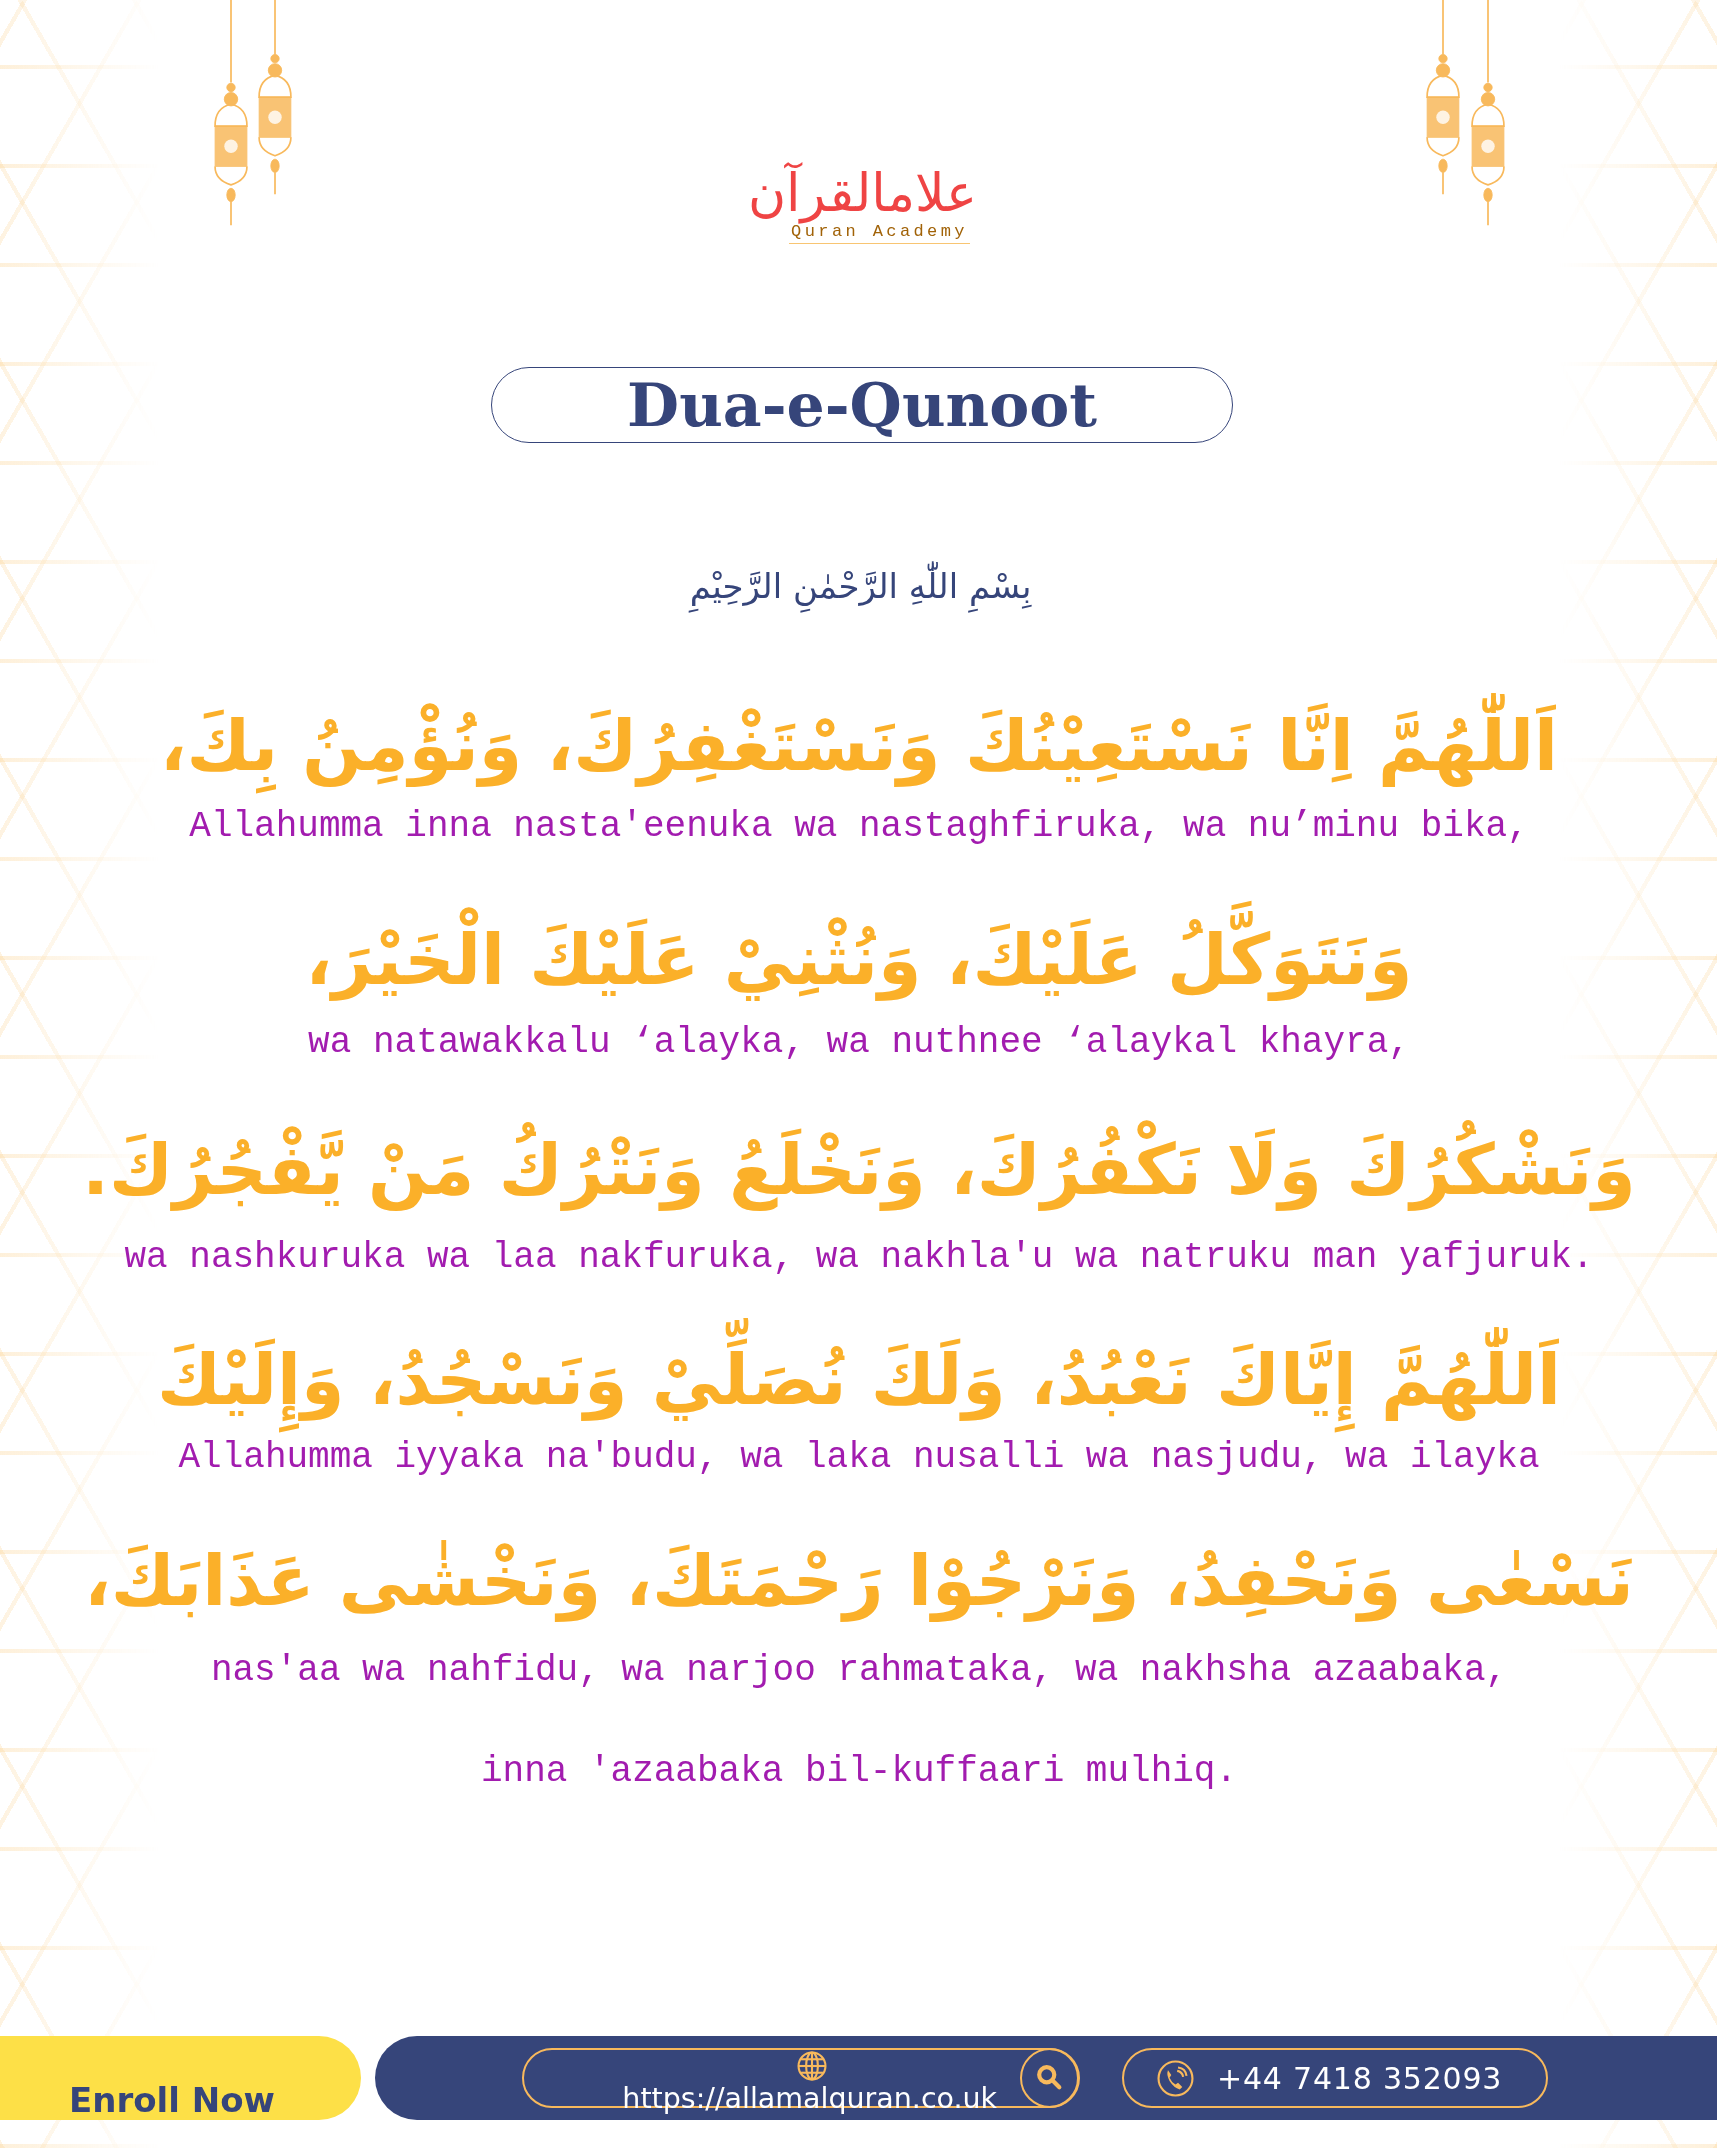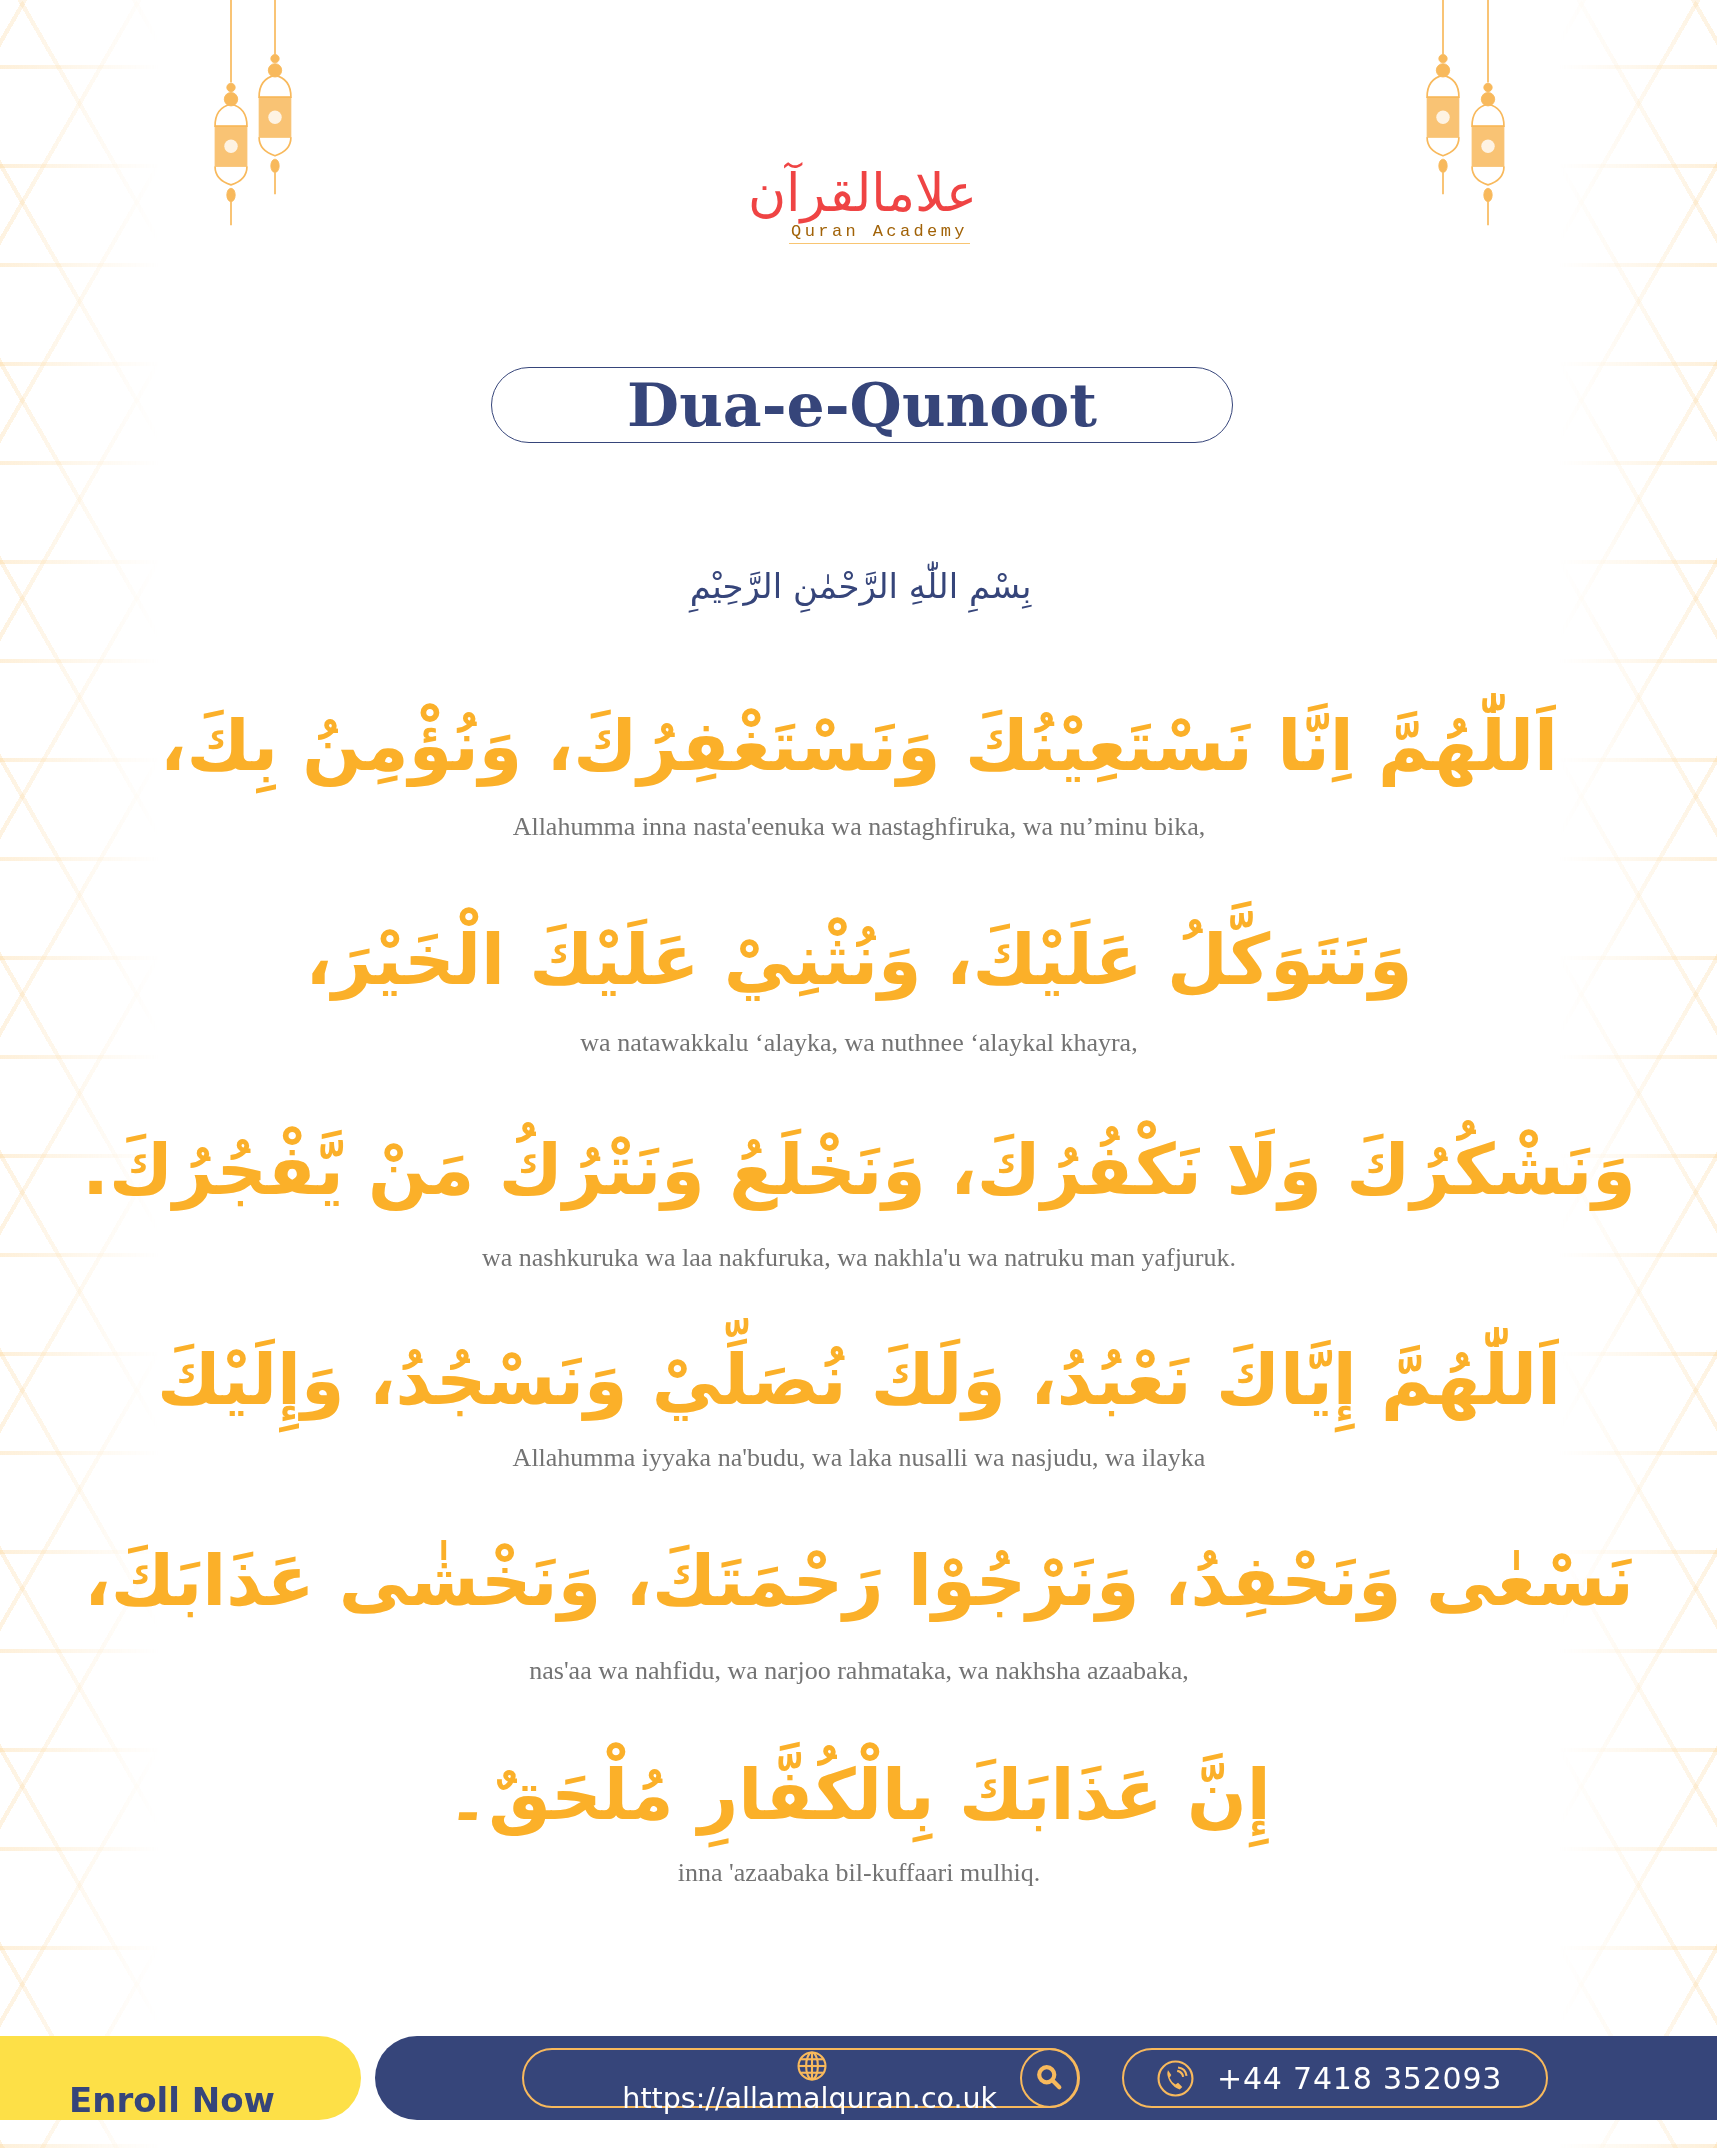--- a/index.html
+++ b/index.html
@@ -28,21 +28,21 @@
     position: absolute; left: 491px; top: 367px; width: 742px; height: 76px;
     border: 1.7px solid #36457a; border-radius: 54px; box-sizing: border-box;
     display: flex; align-items: center; justify-content: center;
   }
   .title-pill span { font-family: "DejaVu Serif", "Liberation Serif", serif; font-weight: bold; font-size: 60px; color: #36457a; }
 
   .bismillah { position: absolute; left: 571px; top: 566px; width: 579px; text-align: center; font-family: "DejaVu Sans", sans-serif; font-size: 34px; color: #36457a; direction: rtl; }
 
   .verse { position: absolute; left: 0; width: 1718px; text-align: center; }
   .arabic { font-family: "DejaVu Sans", sans-serif; font-weight: bold; color: #fbb029; font-size: 70px; line-height: 101px; direction: rtl; white-space: nowrap; }
-  .translit { font-family: Liberation Serif, serif; color: #737373; font-size: 26px; line-height: 39px; white-space: nowrap; }
+  .translit { font-family: Liberation Mono, monospace; color: #a21caf; font-size: 36px; line-height: 39px; white-space: nowrap; }
 
   .enroll {
     position: absolute; left: 0; top: 2036px; width: 361px; height: 84px;
     background: #fde047; border-radius: 0 42px 42px 0;
     display: flex; align-items: flex-end; justify-content: center; padding-right: 17px; box-sizing: border-box;
   }
   .enroll span { font-family: "DejaVu Sans", sans-serif; font-weight: bold; font-size: 34px; color: #36457a; }
   .navbar {
     position: absolute; left: 375px; top: 2036px; width: 1343px; height: 84px;
     background: #36457a; border-radius: 42px 0 0 42px;
@@ -151,21 +151,20 @@
 </div>
 <div class="verse" style="top:1330px">
   <div class="arabic">اَللّٰهُمَّ إِيَّاكَ نَعْبُدُ، وَلَكَ نُصَلِّيْ وَنَسْجُدُ، وَإِلَيْكَ</div>
   <div class="translit" style="margin-top:6.7px">Allahumma iyyaka na'budu, wa laka nusalli wa nasjudu,  wa ilayka</div>
 </div>
 <div class="verse" style="top:1531px">
   <div class="arabic">نَسْعٰى وَنَحْفِدُ، وَنَرْجُوْا رَحْمَتَكَ، وَنَخْشٰى عَذَابَكَ،</div>
   <div class="translit" style="margin-top:18.5px">nas'aa wa nahfidu, wa narjoo rahmataka, wa nakhsha azaabaka,</div>
 </div>
 <div class="verse" style="top:1745px">
-  <div class="arabic">إِنَّ عَذَابَكَ بِالْكُفَّارِ مُلْحَقٌ۔</div>
   <div class="translit" style="margin-top:6.7px">inna 'azaabaka bil-kuffaari mulhiq.</div>
 </div>
 
 <div class="enroll">
   <span>Enroll Now</span>
 </div>
 <div class="navbar"></div>
 
 <div class="url-pill">
   <span class="icon-wrap" style="margin-left:22px">

